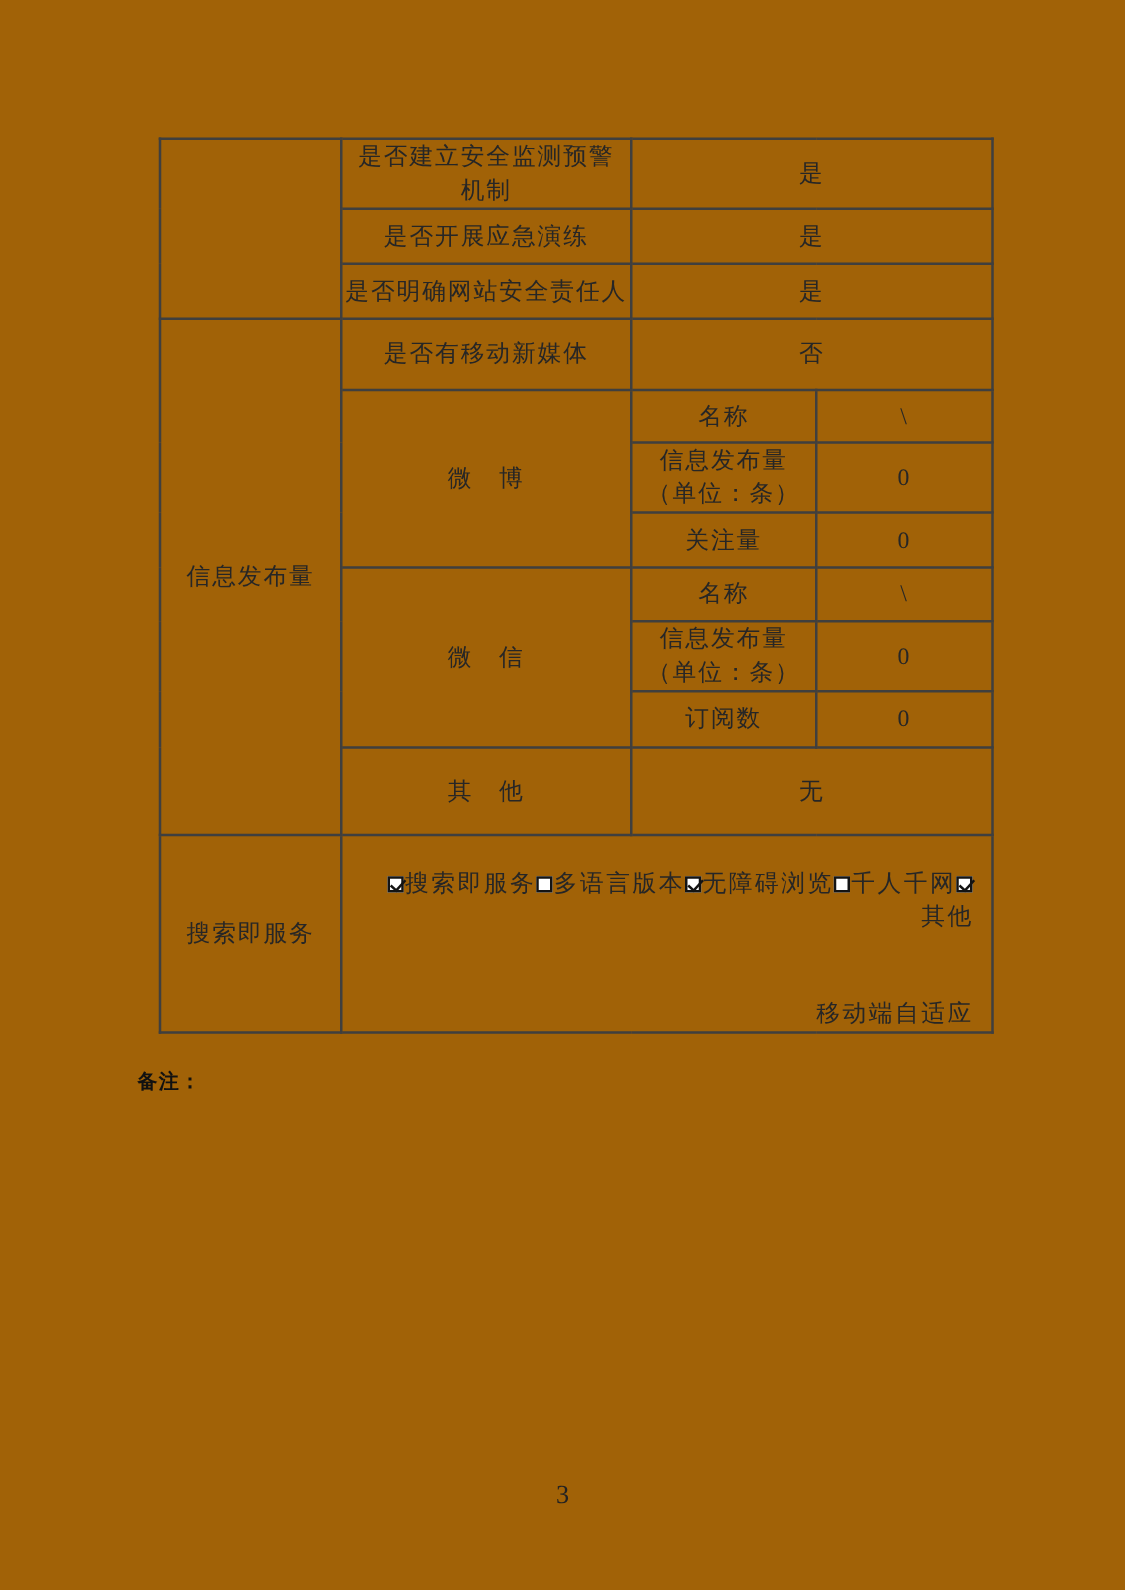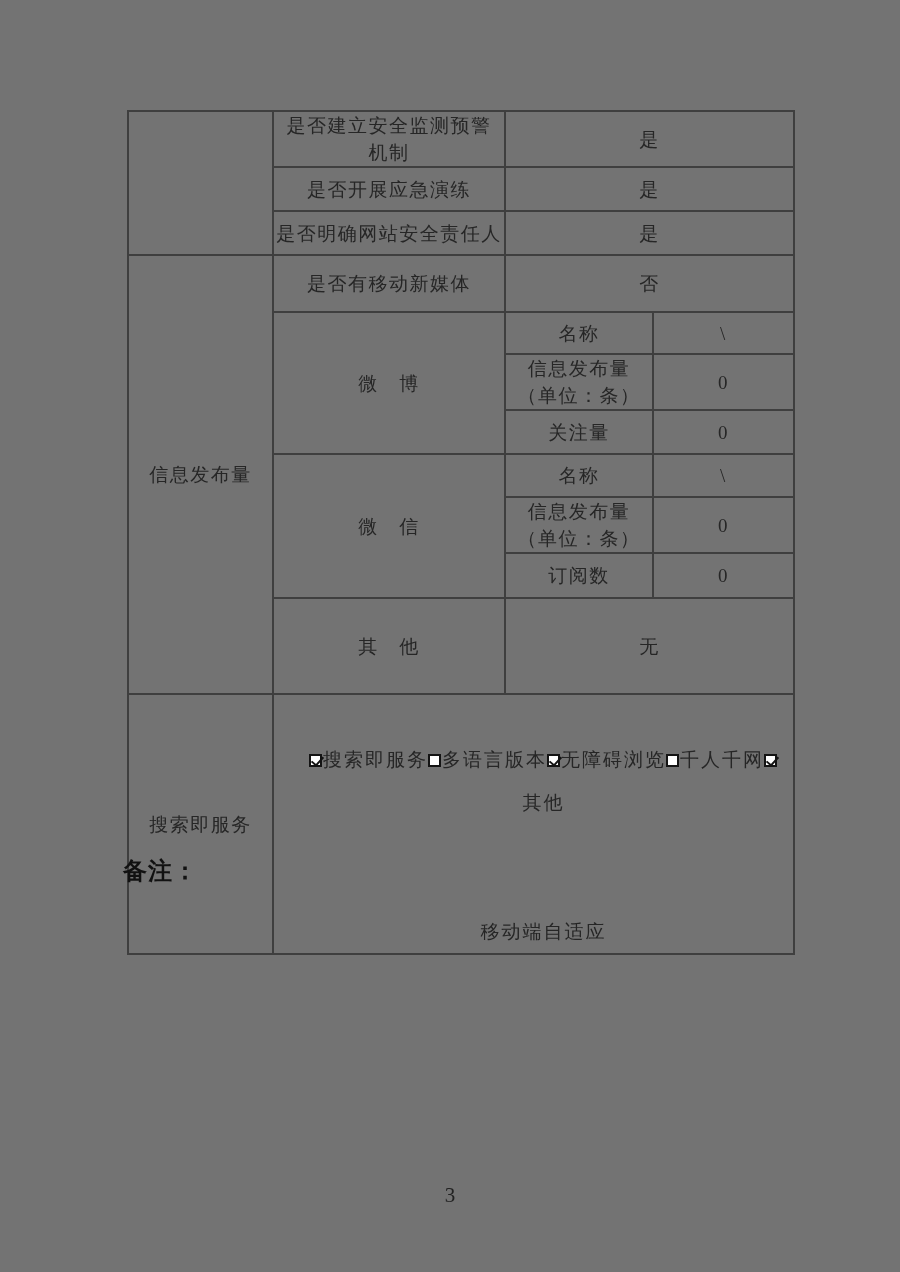--- a/index.html
+++ b/index.html
@@ -1,39 +1,39 @@
 <!DOCTYPE html>
 <html><head>
 <meta charset="utf-8">
 <style>
   * { margin:0; padding:0; box-sizing:border-box; }
   html,body { width:900px; height:1272px; background:#ffffff;
     font-family:"Liberation Serif","DejaVu Serif",serif; color:#222222; }
-  .page { position:relative; width:900px; height:1272px; background:#737373; overflow:hidden; }
+  .page { position:relative; width:900px; height:1272px; background:#a16207; overflow:hidden; }
 
   .report-table { position:absolute; left:127px; top:110px; width:666px;
     border-collapse:collapse; table-layout:fixed; }
   .report-table td { border:2px solid #3f3f3f; text-align:center; vertical-align:middle;
     font-size:19px; letter-spacing:1.5px; color:#262626; white-space:pre-line; line-height:27px; }
 
   col.c1 { width:145px; } col.c2 { width:232px; } col.c3 { width:148px; } col.c4 { width:141px; }
 
   tr.h54{height:54px} tr.h34{height:44px} tr.h57{height:57px} tr.h42{height:42px}
   tr.h55{height:55px} tr.h44{height:44px} tr.h43{height:43px} tr.h48{height:48px}
-  tr.h45{height:45px} tr.h94{height:96px} tr.h153{height:153px}
+  tr.h45{height:45px} tr.h94{height:70px} tr.h153{height:153px}
 
-  td.innovation-cell { text-align:center; padding-left:34px; padding-right:14px;
-    letter-spacing:2px; line-height:43px; }
+  td.innovation-cell { text-align:right; padding-left:34px; padding-right:14px;
+    letter-spacing:2px; line-height:26px; }
   .cb { display:inline-block; width:13px; height:13px; border:2px solid #141414;
     background:#ffffff; position:relative; vertical-align:-1px; margin-right:1px; }
   .cb.checked::after { content:""; position:absolute; left:3px; top:-2px; width:5px; height:10px;
     border-right:2.5px solid #141414; border-bottom:2.5px solid #141414; transform:rotate(42deg); }
   .other-free-text { display:inline-block; text-underline-offset:4px; }
 
-  .notes { position:absolute; left:123px; top:855px; font-size:24px; font-weight:bold;
+  .notes { position:absolute; left:110px; top:855px; font-size:16px; font-weight:bold;
     font-family:Liberation Sans, sans-serif; color:#111111; letter-spacing:1px; }
   .page-number { position:absolute; left:0; top:1183px; width:900px; text-align:center;
     font-size:21px; color:#222222; font-family:"Liberation Serif","DejaVu Serif",serif; }
 </style>
 </head>
 <body>
 
 <div class="page">
 
   <table class="report-table">

